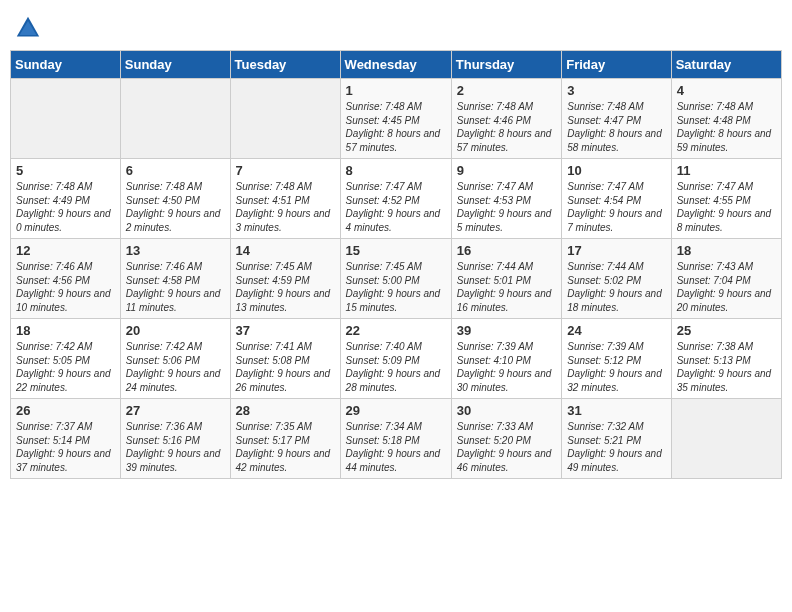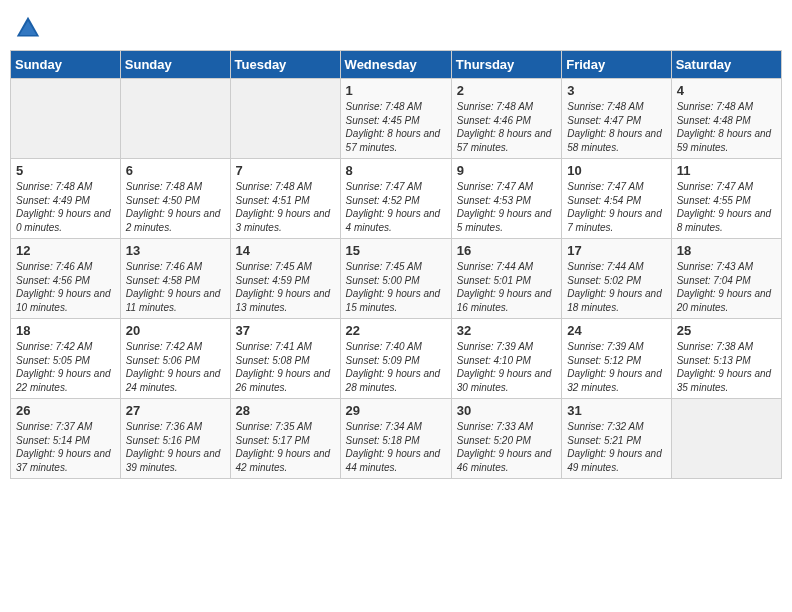--- a/index.html
+++ b/index.html
@@ -292,21 +292,21 @@
 and 26 minutes.</div>
         </td>
         <td>
           <span class="day-number">22</span>
           <div class="cell-content">Sunrise: 7:40 AM
 Sunset: 5:09 PM
 Daylight: 9 hours
 and 28 minutes.</div>
         </td>
         <td>
-          <span class="day-number">32</span>
+          <span class="day-number">39</span>
           <div class="cell-content">Sunrise: 7:39 AM
 Sunset: 4:10 PM
 Daylight: 9 hours
 and 30 minutes.</div>
         </td>
         <td>
           <span class="day-number">24</span>
           <div class="cell-content">Sunrise: 7:39 AM
 Sunset: 5:12 PM
 Daylight: 9 hours

